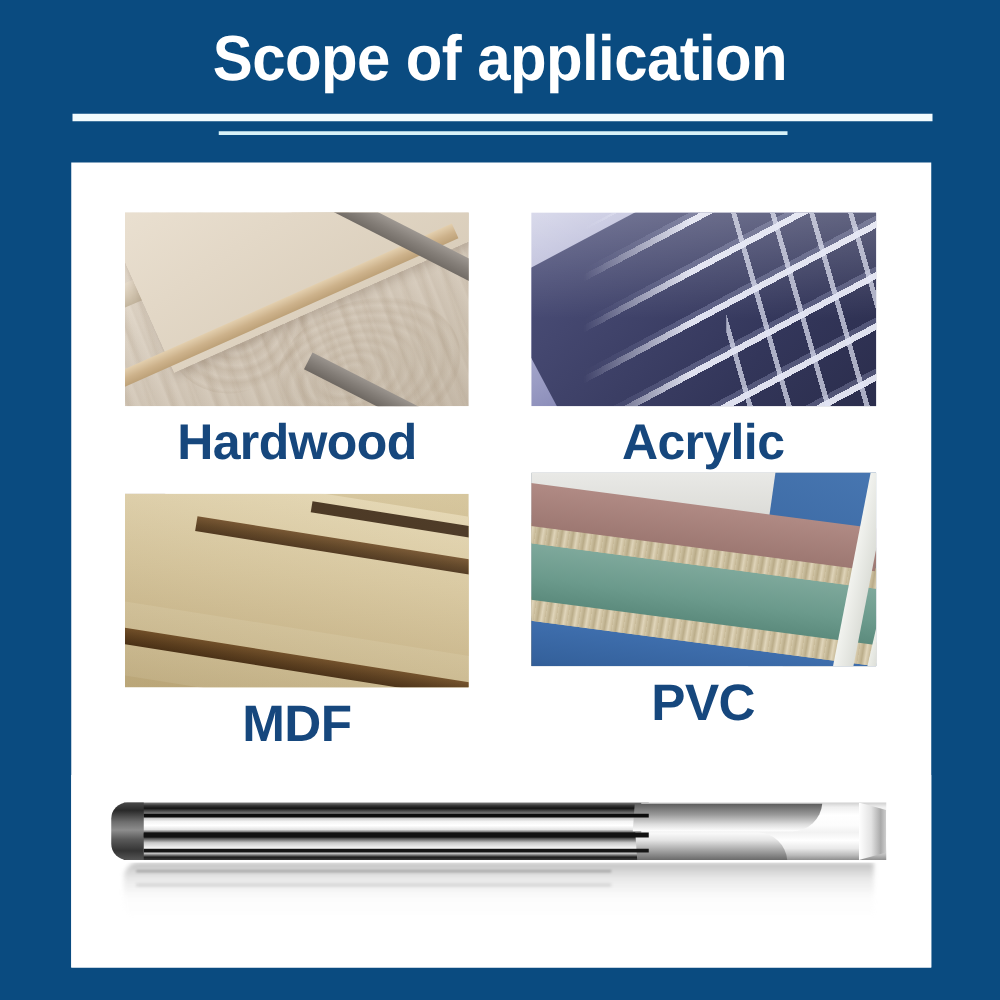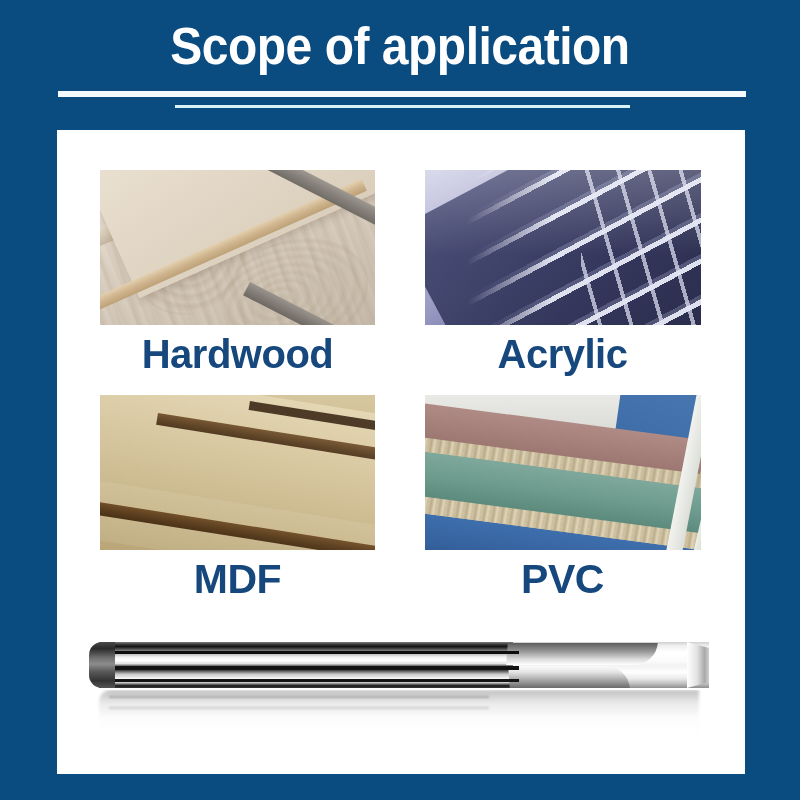--- a/index.html
+++ b/index.html
@@ -88,21 +88,21 @@
 
   .material-cell {
     position: absolute;
     width: 320px;
     height: 225px;
   }
 
   .cell-hardwood { left: 43px;  top: 40px; }
   .cell-acrylic  { left: 368px; top: 40px; }
   .cell-mdf      { left: 43px;  top: 265px; }
-  .cell-pvc      { left: 368px; top: 265px; }
+  .cell-pvc      { left: 368px; top: 248px; }
 
   .material-thumb {
     position: absolute;
     left: 0;
     top: 0;
     width: 275px;
     height: 155px;
     overflow: hidden;
   }
 

